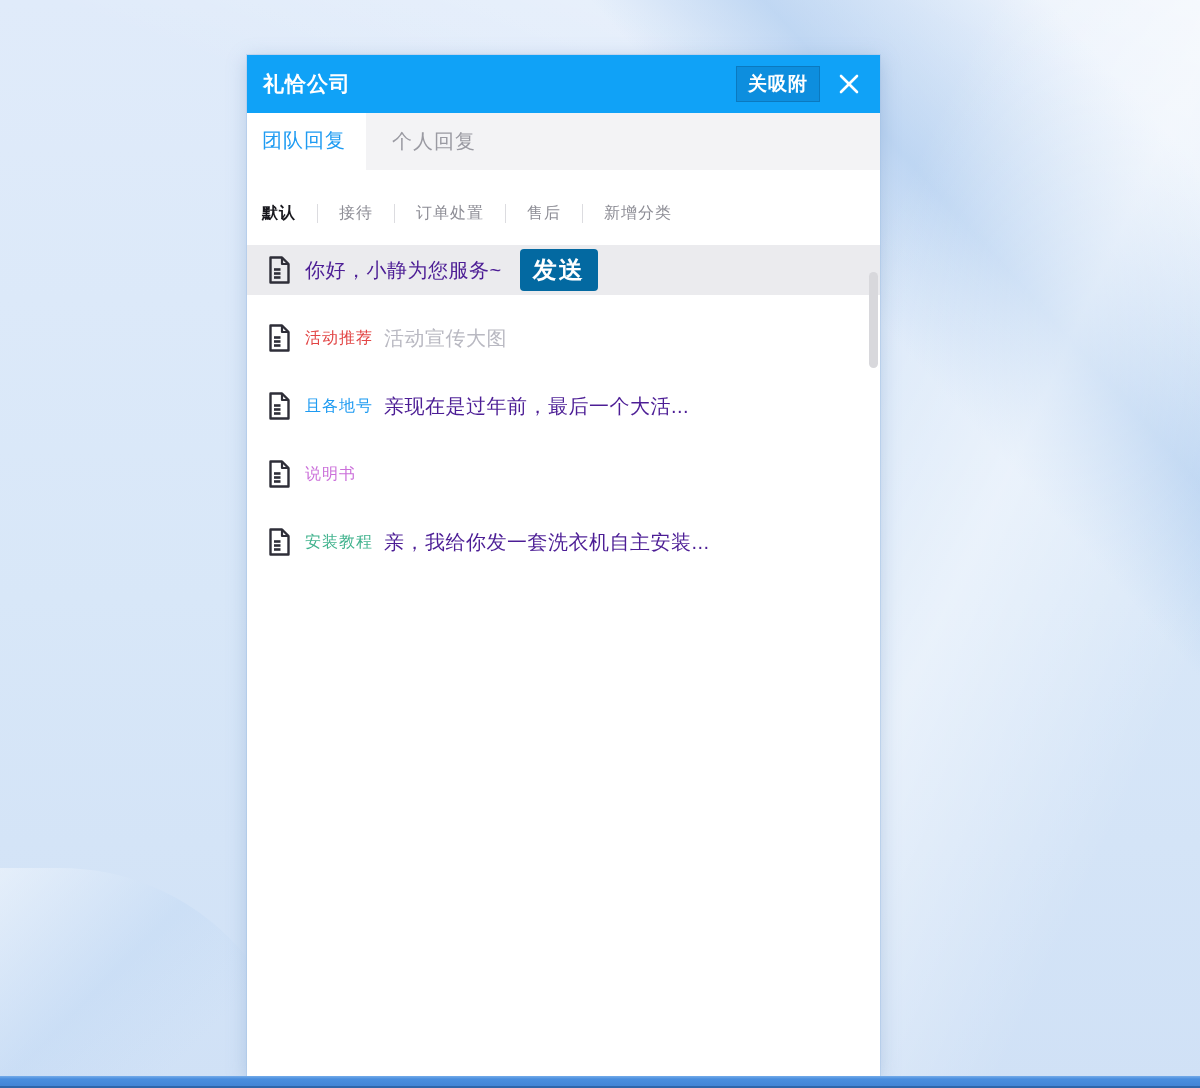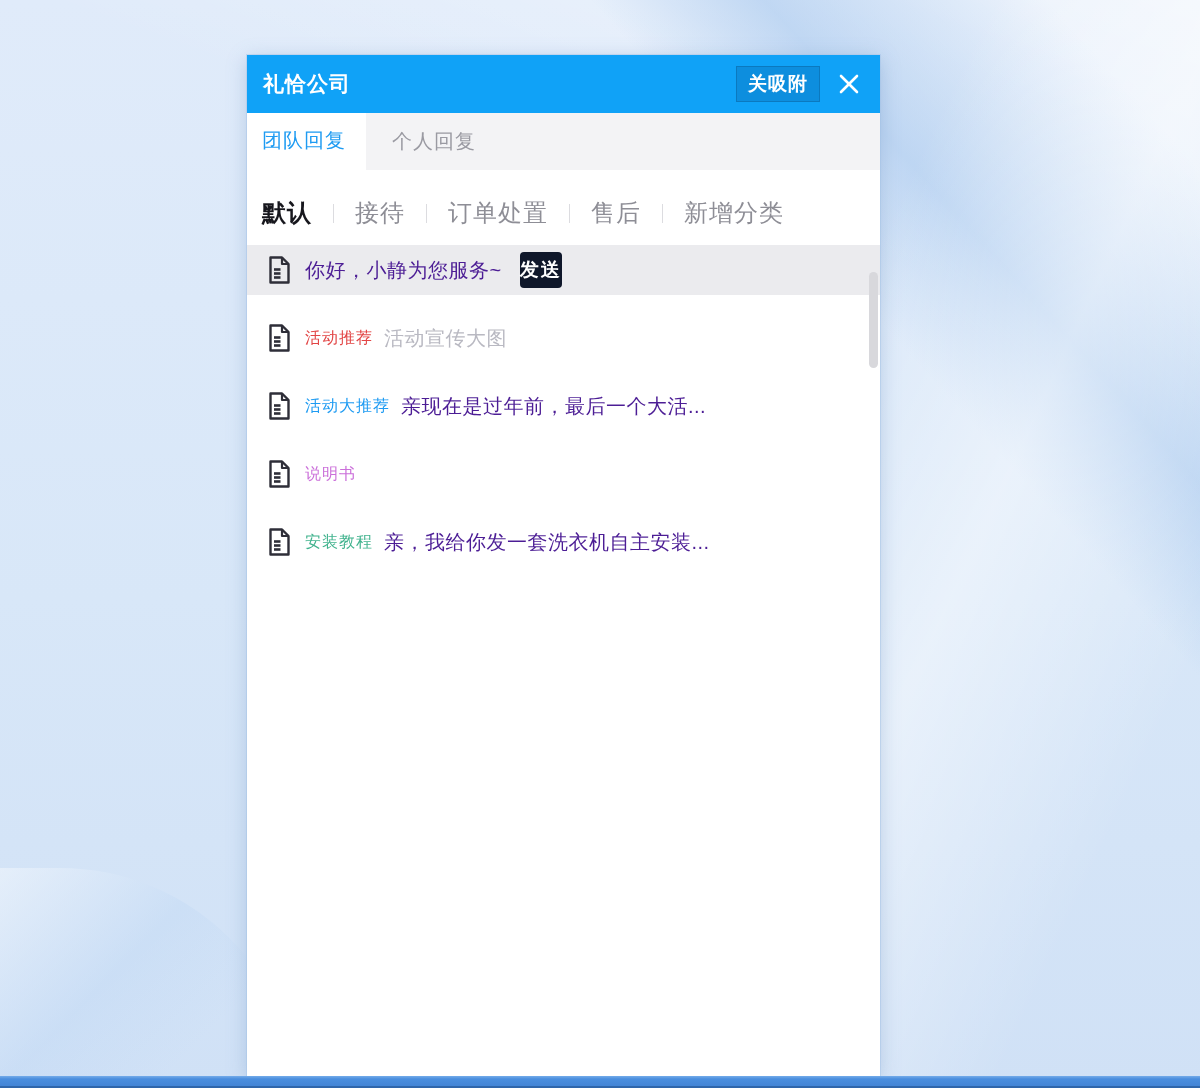--- a/index.html
+++ b/index.html
@@ -56,38 +56,38 @@
     color:#9a9aa2; letter-spacing:1px;
   }
   .tab.active { background:#ffffff; color:#1e9bf2; padding:0 20px 0 15px;font-family:Liberation Mono, monospace; }
   .tabstrip-fill { flex:1; }
 
   
   .categories {
     display:flex; align-items:center; margin-top:21px; padding:0 0 0 15px;
     height:44px; flex:0 0 auto;
   }
-  .cat { font-size:24px; color:#8e8e96; padding:0 21px; cursor:pointer; letter-spacing:1px; white-space:nowrap; }
+  .cat { font-size:16px; color:#8e8e96; padding:0 21px; cursor:pointer; letter-spacing:1px; white-space:nowrap; }
   .cat.active { color:#17171d; font-weight:700; padding-left:0; }
   .cat-sep { width:1px; height:19px; background:#dcdce0; flex:0 0 auto; }
 
   
   .reply-list { margin-top:10px; flex:1; position:relative; overflow:hidden; }
   .reply-row {
     display:flex; align-items:center; height:50px; padding:0 21px;
     margin-bottom:18px; cursor:pointer; white-space:nowrap; overflow:hidden;
   }
   .reply-row.selected { background:#ebebee; }
   .doc-icon { flex:0 0 auto; margin-right:14px; display:flex; }
   .reply-tag { font-size:16px; margin-right:11px; letter-spacing:1px; flex:0 0 auto; }
   .reply-text { font-size:20px; color:#4c1d95; letter-spacing:0.5px; overflow:hidden; text-overflow:ellipsis; }
   .reply-text.muted { color:#b9b9c2; }
   .send-button {
-    background:#0f172a; color:#ffffff; border:none; border-radius:4px;
-    font-size:19px; font-weight:600; letter-spacing:2px; padding:5px 0;
+    background:#0369a1; color:#ffffff; border:none; border-radius:4px;
+    font-size:24px; font-weight:600; letter-spacing:2px; padding:5px 13px;
     margin-left:18px; cursor:pointer; flex:0 0 auto; font-family:inherit;
   }
   .scroll-thumb {
     position:absolute; right:2px; top:27px; width:9px; height:96px;
     background:#d8d8dc; border-radius:5px; cursor:pointer;
   }
 </style>
 </head>
 <body>
 
@@ -159,21 +159,21 @@
       <div class="reply-row">
     <span class="doc-icon">
       <svg width="23" height="28" viewBox="0 0 23 28">
         <path d="M2.5 1.5 h11.5 l6.5 6.5 v18.5 h-18 z" fill="none" stroke="#2e2e38" stroke-width="2.4" stroke-linejoin="round"></path>
         <path d="M14 1.5 v6.5 h6.5" fill="none" stroke="#2e2e38" stroke-width="2.2" stroke-linejoin="round"></path>
         <line x1="6" y1="13.5" x2="12.5" y2="13.5" stroke="#2e2e38" stroke-width="2.6"></line>
         <line x1="6" y1="17.5" x2="12.5" y2="17.5" stroke="#2e2e38" stroke-width="2.6"></line>
         <line x1="6" y1="21.5" x2="12.5" y2="21.5" stroke="#2e2e38" stroke-width="2.6"></line>
       </svg>
     </span>
-    <span class="reply-tag" style="color: rgb(30, 155, 242);">活动大推荐</span>
+    <span class="reply-tag" style="color: rgb(30, 155, 242);">且各地号</span>
     <span class="reply-text">亲现在是过年前，最后一个大活...</span>
 
   </div>
       <div class="reply-row">
     <span class="doc-icon">
       <svg width="23" height="28" viewBox="0 0 23 28">
         <path d="M2.5 1.5 h11.5 l6.5 6.5 v18.5 h-18 z" fill="none" stroke="#2e2e38" stroke-width="2.4" stroke-linejoin="round"></path>
         <path d="M14 1.5 v6.5 h6.5" fill="none" stroke="#2e2e38" stroke-width="2.2" stroke-linejoin="round"></path>
         <line x1="6" y1="13.5" x2="12.5" y2="13.5" stroke="#2e2e38" stroke-width="2.6"></line>
         <line x1="6" y1="17.5" x2="12.5" y2="17.5" stroke="#2e2e38" stroke-width="2.6"></line>

